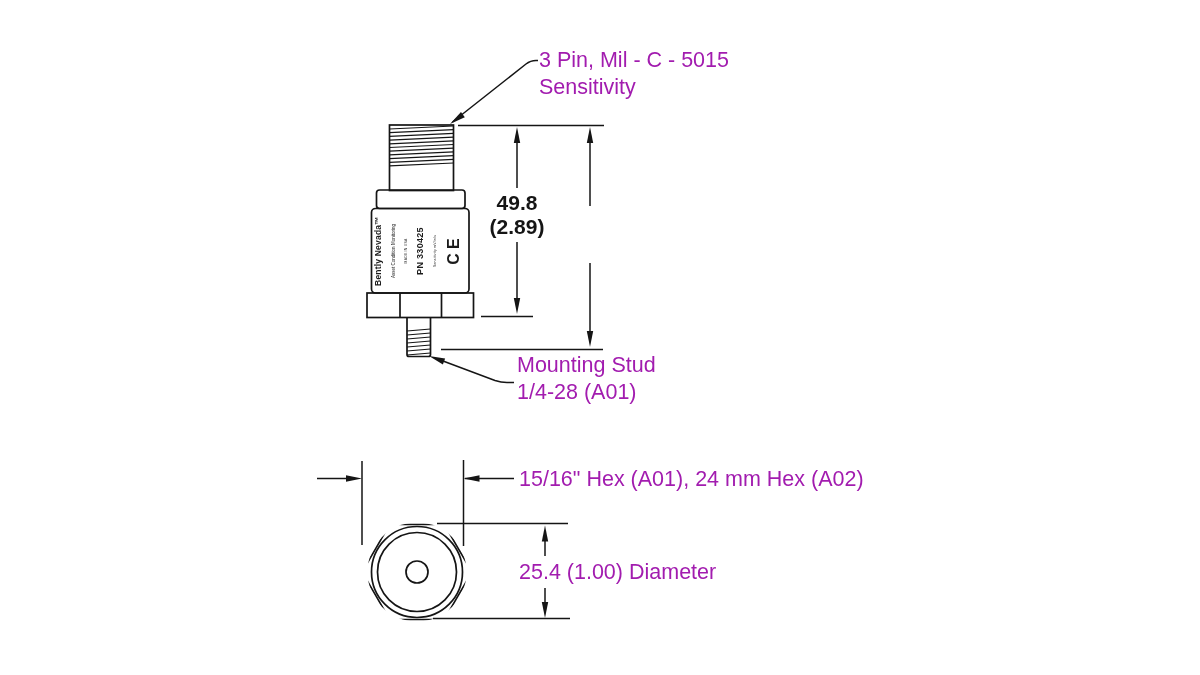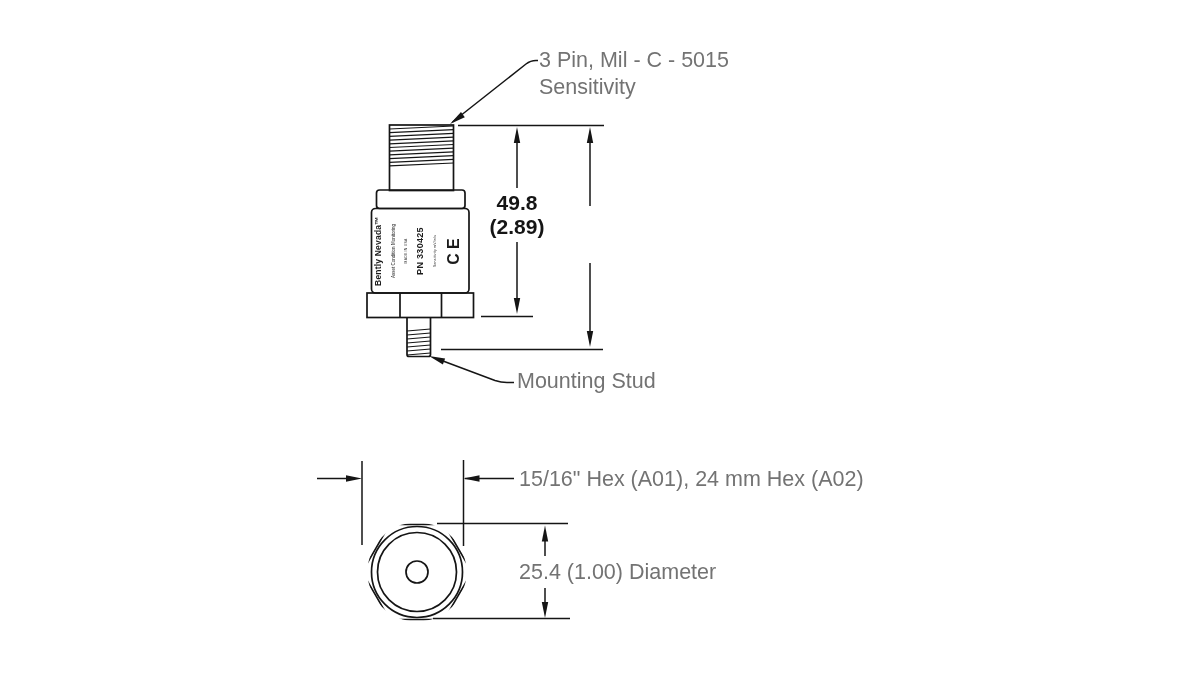--- a/index.html
+++ b/index.html
@@ -1,19 +1,19 @@
 <!DOCTYPE html>
 <html><head>
 <meta charset="utf-8">
 <style>
   html,body{margin:0;padding:0;background:#fff;}
   #canvas{position:relative;width:1200px;height:675px;background:#ffffff;overflow:hidden;
           font-family:"Liberation Sans","DejaVu Sans",sans-serif;color:#151515;}
   #lineart{position:absolute;left:0;top:0;}
-  .txt{position:absolute;color:#737373;font-size:21.5px;line-height:26.5px;white-space:nowrap;}
+  .txt{position:absolute;color:#a21caf;font-size:21.5px;line-height:26.5px;white-space:nowrap;}
   .dimtxt{position:absolute;color:#151515;font-size:21px;line-height:24px;text-align:center;white-space:nowrap;}
   
   .device-label{
     position:absolute;left:418px;top:251px;width:78px;height:88px;
     transform:translate(-50%,-50%) rotate(-90deg);
     display:flex;flex-direction:column;align-items:center;justify-content:space-between;
     text-align:center;color:#1b1b1b;
   }
   .device-label .brand{font-size:8.5px;font-weight:bold;letter-spacing:.2px;line-height:9px;}
   .device-label .tagline{font-size:4.5px;line-height:5px;}
@@ -146,21 +146,22 @@
     <div>3 Pin, Mil - C - 5015</div>
     <div>Sensitivity</div>
   </div>
 
   <div class="dimtxt" style="left:481px;top:191px;width:72px;font-weight:bold;">
     <div>49.8</div>
     <div>(2.89)</div>
   </div>
 
 
-  <div class="txt" style="left:517px;top:368px;">
+  <div class="txt" style="left:517px;top:352px;">
     <div>Mounting Stud</div>
+    <div>1/4-28 (A01)</div>
   </div>
 
   <div class="txt" style="left:519px;top:466px;">15/16" Hex (A01), 24 mm Hex (A02)</div>
 
   <div class="txt" style="left:519px;top:559px;">25.4 (1.00) Diameter</div>
 
 </div>
 
 </body></html>

